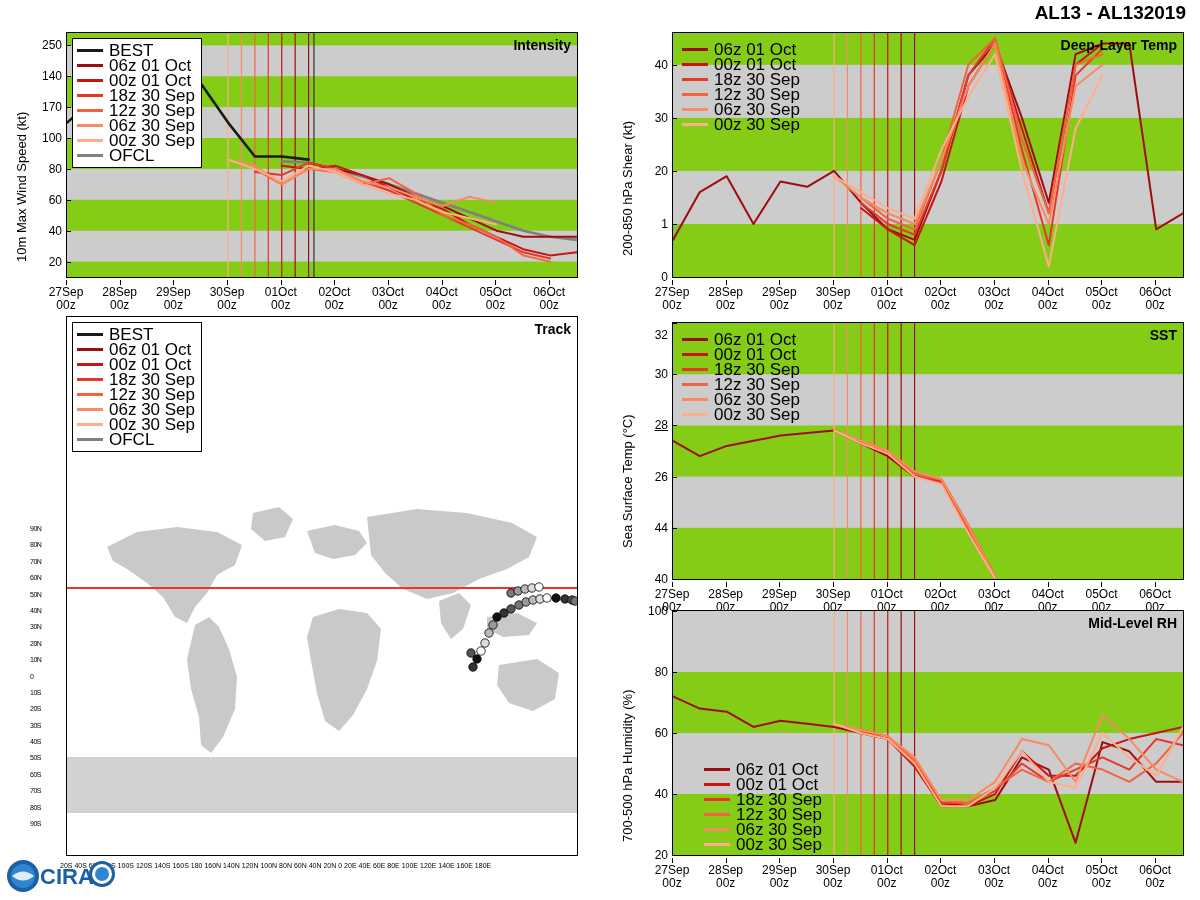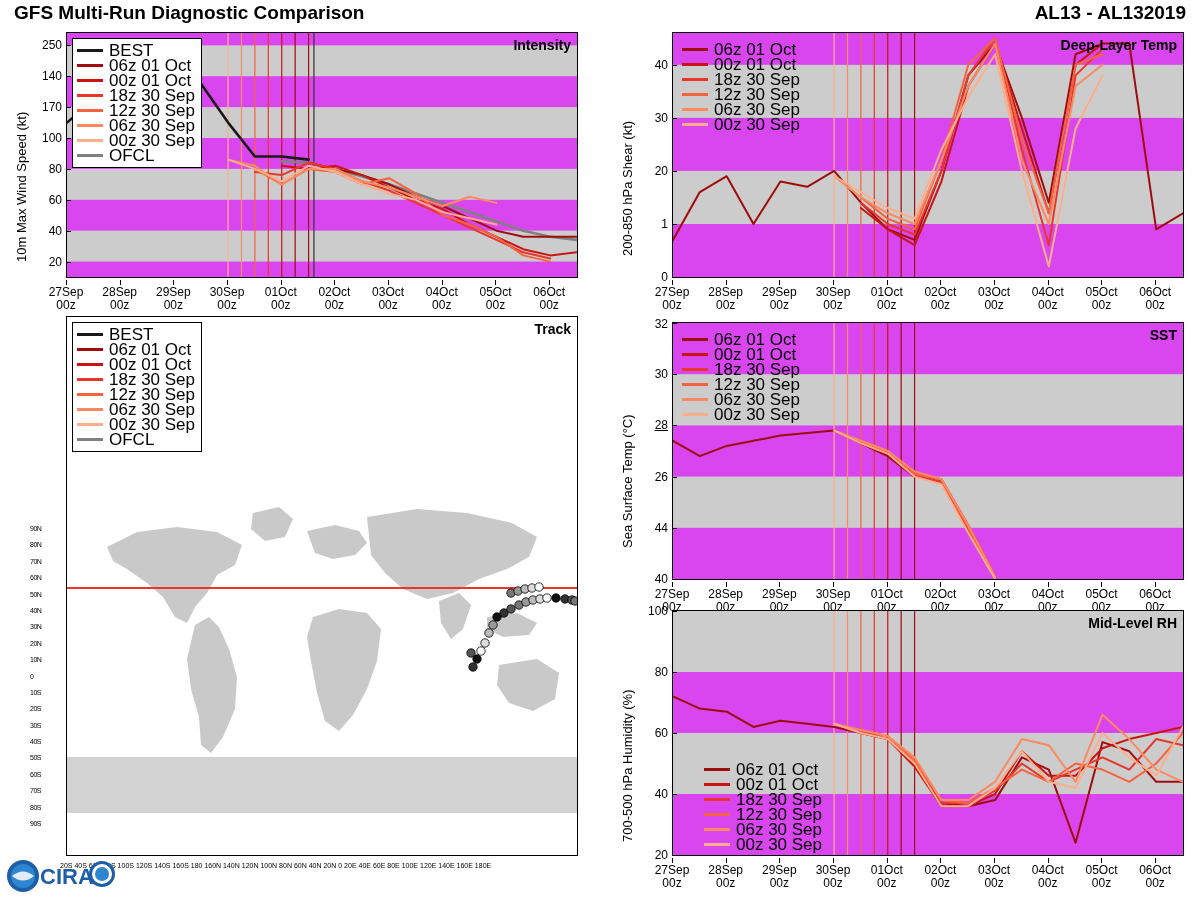--- a/index.html
+++ b/index.html
@@ -8,21 +8,21 @@
     font-family:"Liberation Sans", sans-serif;
     color:#000;overflow:hidden;position:relative;
   }
   .page{position:relative;width:1200px;height:900px;}
 
   
   .hdr-left{position:absolute;left:14px;top:2px;font-size:19px;font-weight:bold;letter-spacing:0px;}
   .hdr-right{position:absolute;right:14px;top:2px;font-size:19px;font-weight:bold;}
 
   
-  .panel{position:absolute;box-sizing:border-box;border:1px solid #000;background:#d946ef;overflow:hidden;padding-left:44px;}
+  .panel{position:absolute;box-sizing:border-box;border:1px solid #000;background:#84cc16;overflow:hidden;padding-left:44px;}
   .plotarea{position:absolute;left:0;top:0;right:0;bottom:0;overflow:hidden;}
   .panel-title{position:absolute;right:6px;top:4px;font-size:14px;font-weight:bold;z-index:6;}
 
   
   .ylab{position:absolute;transform-origin:0 0;transform:rotate(-90deg);font-size:13px;white-space:nowrap;}
   .ytick{position:absolute;text-align:right;font-size:12px;white-space:nowrap;}
   .xtick{position:absolute;text-align:center;font-size:12px;white-space:nowrap;line-height:13px;}
   .tickmark{position:absolute;background:#000;}
 
   
@@ -37,21 +37,20 @@
   .bottomstrip{position:absolute;font-size:7px;white-space:nowrap;overflow:hidden;}
 
   
   .logo{position:absolute;left:6px;bottom:4px;width:118px;height:40px;}
 </style>
 </head>
 <body>
 
 <div class="page">
 
-  <div class="hdr-left">GFS Multi-Run Diagnostic Comparison</div>
   <div class="hdr-right">AL13 - AL132019</div>
 
   <div class="panel" id="p-intensity" style="left:66px;top:32px;width:512px;height:246px;">
     <div class="plotarea">
       <svg id="svg-intensity" width="510" height="244" style="position:absolute;left:0;top:0;">
           <rect x="0" y="197.67088607594937" width="510" height="30.886075949367097" fill="#cccccc"></rect>
           <rect x="0" y="135.8987341772152" width="510" height="30.88607594936707" fill="#cccccc"></rect>
           <rect x="0" y="74.12658227848101" width="510" height="30.88607594936707" fill="#cccccc"></rect>
           <rect x="0" y="12.354430379746844" width="510" height="30.88607594936707" fill="#cccccc"></rect>
           <line x1="161.05263157894737" y1="0" x2="161.05263157894737" y2="244" stroke="#ffae8c" stroke-width="1.2"></line>
@@ -373,21 +372,21 @@
       <div class="ytick" style="left: 632px; width: 36px; top: 572px;">40</div>
       <div class="tickmark" style="left: 672px; top: 579px; width: 5px; height: 1px;"></div>
       <div class="ytick" style="left: 632px; width: 36px; top: 520.8px;">44</div>
       <div class="tickmark" style="left: 672px; top: 527.8px; width: 5px; height: 1px;"></div>
       <div class="ytick" style="left: 632px; width: 36px; top: 469.6px;">26</div>
       <div class="tickmark" style="left: 672px; top: 476.6px; width: 5px; height: 1px;"></div>
       <div class="ytick" style="left: 632px; width: 36px; top: 418.4px; text-decoration: underline;">28</div>
       <div class="tickmark" style="left: 672px; top: 425.4px; width: 5px; height: 1px;"></div>
       <div class="ytick" style="left: 632px; width: 36px; top: 367.2px;">30</div>
       <div class="tickmark" style="left: 672px; top: 374.2px; width: 5px; height: 1px;"></div>
-      <div class="ytick" style="left: 632px; width: 36px; top: 317px;">32</div>
+      <div class="ytick" style="left: 632px; width: 36px; top: 328px;">32</div>
       <div class="tickmark" style="left: 672px; top: 323px; width: 5px; height: 1px;"></div>
     </div>
   <div id="xt-sst">
       <div class="xtick" style="left: 642px; width: 60px; top: 588px;"><span>27Sep</span><br><span>00z</span></div>
       <div class="tickmark" style="left: 672px; top: 582px; width: 1px; height: 5px;"></div>
       <div class="xtick" style="left: 695.684px; width: 60px; top: 588px;"><span>28Sep</span><br><span>00z</span></div>
       <div class="tickmark" style="left: 725.684px; top: 582px; width: 1px; height: 5px;"></div>
       <div class="xtick" style="left: 749.368px; width: 60px; top: 588px;"><span>29Sep</span><br><span>00z</span></div>
       <div class="tickmark" style="left: 779.368px; top: 582px; width: 1px; height: 5px;"></div>
       <div class="xtick" style="left: 803.053px; width: 60px; top: 588px;"><span>30Sep</span><br><span>00z</span></div>

